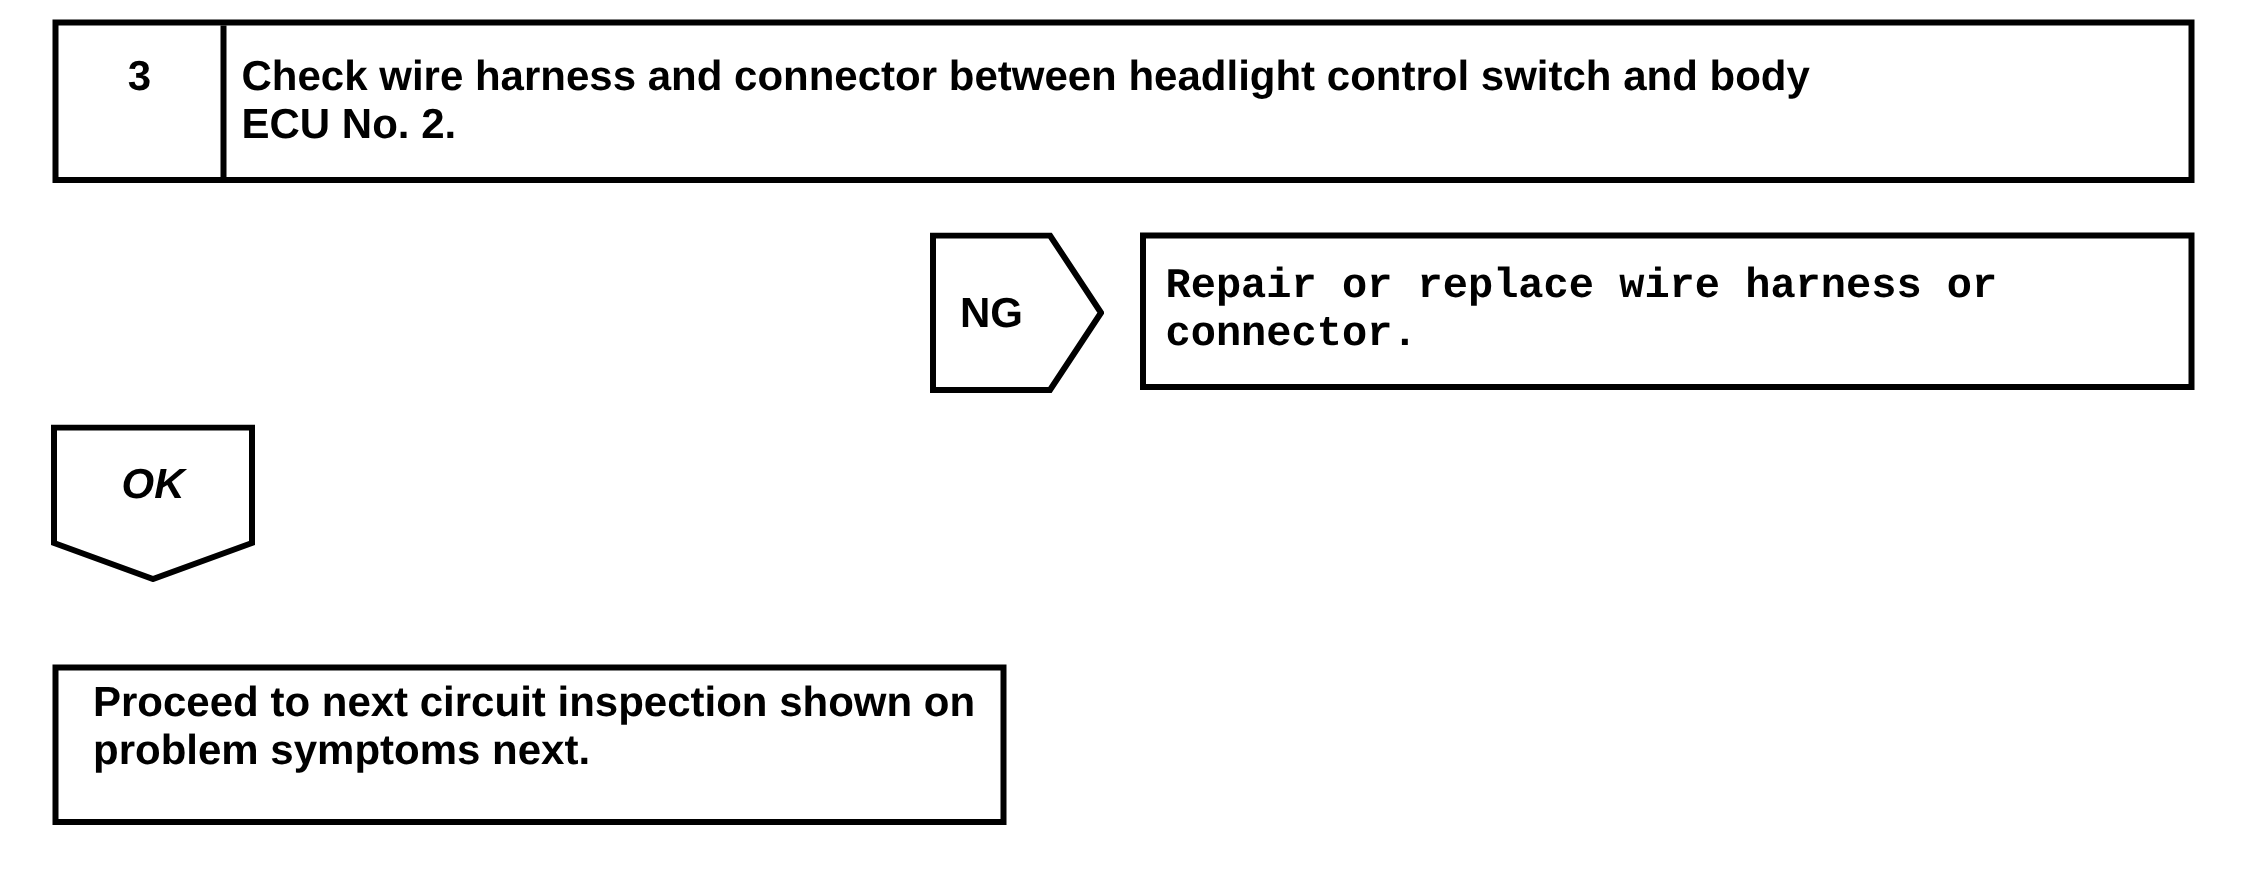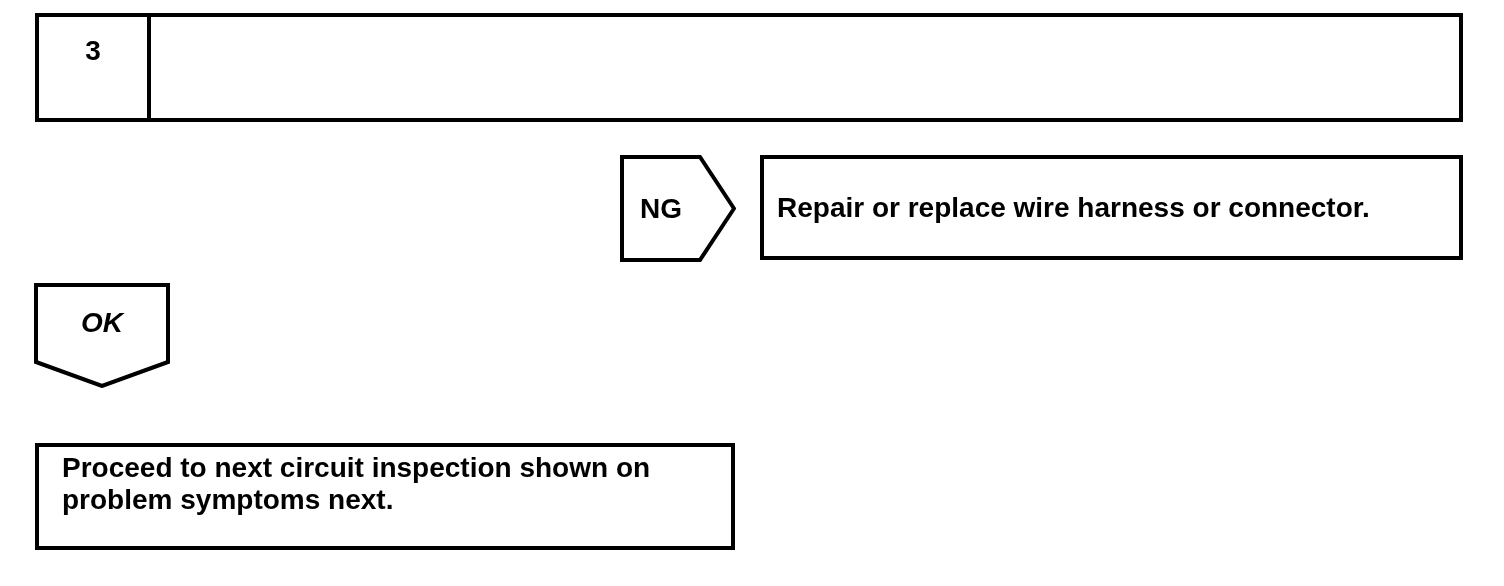--- a/index.html
+++ b/index.html
@@ -74,20 +74,21 @@
   #ng-result-box {
     left: 760px;
     top: 155px;
     width: 703px;
     height: 105px;
     display: flex;
     align-items: center;
     padding-left: 13px;
     font-size: 28px;
     line-height: 32px;
+    font-family: Liberation Mono, monospace;
   }
   
   #ok-connector {
     position: absolute;
     left: 34px;
     top: 283px;
     width: 136px;
     height: 105px;
     font-style: italic;
   }
@@ -104,34 +105,38 @@
     height: 79px;
     display: flex;
     align-items: center;
     justify-content: center;
     font-size: 28px;
   }
   
   #ok-result-box {
     left: 35px;
     top: 443px;
-    width: 700px;
+    width: 636px;
     height: 107px;
     padding: 5px 8px 0 23px;
     font-size: 28px;
     line-height: 32px;
   }
 </style>
 </head>
 <body>
 
 <div id="canvas">
 
   <div class="box" id="step-box">
     <div id="step-number-cell">3</div>
+    <div id="step-text-cell">
+      <div>Check wire harness and connector between headlight control switch and body</div>
+      <div>ECU No. 2.</div>
+    </div>
   </div>
 
   <div id="ng-connector">
     <svg width="116" height="107" viewBox="0 0 116 107">
       <polygon points="2,2 80,2 114,53.5 80,105 2,105" fill="#ffffff" stroke="#000000" stroke-width="4" stroke-linejoin="miter"></polygon>
     </svg>
     <div class="connector-label">NG</div>
   </div>
 
   <div class="box" id="ng-result-box">

